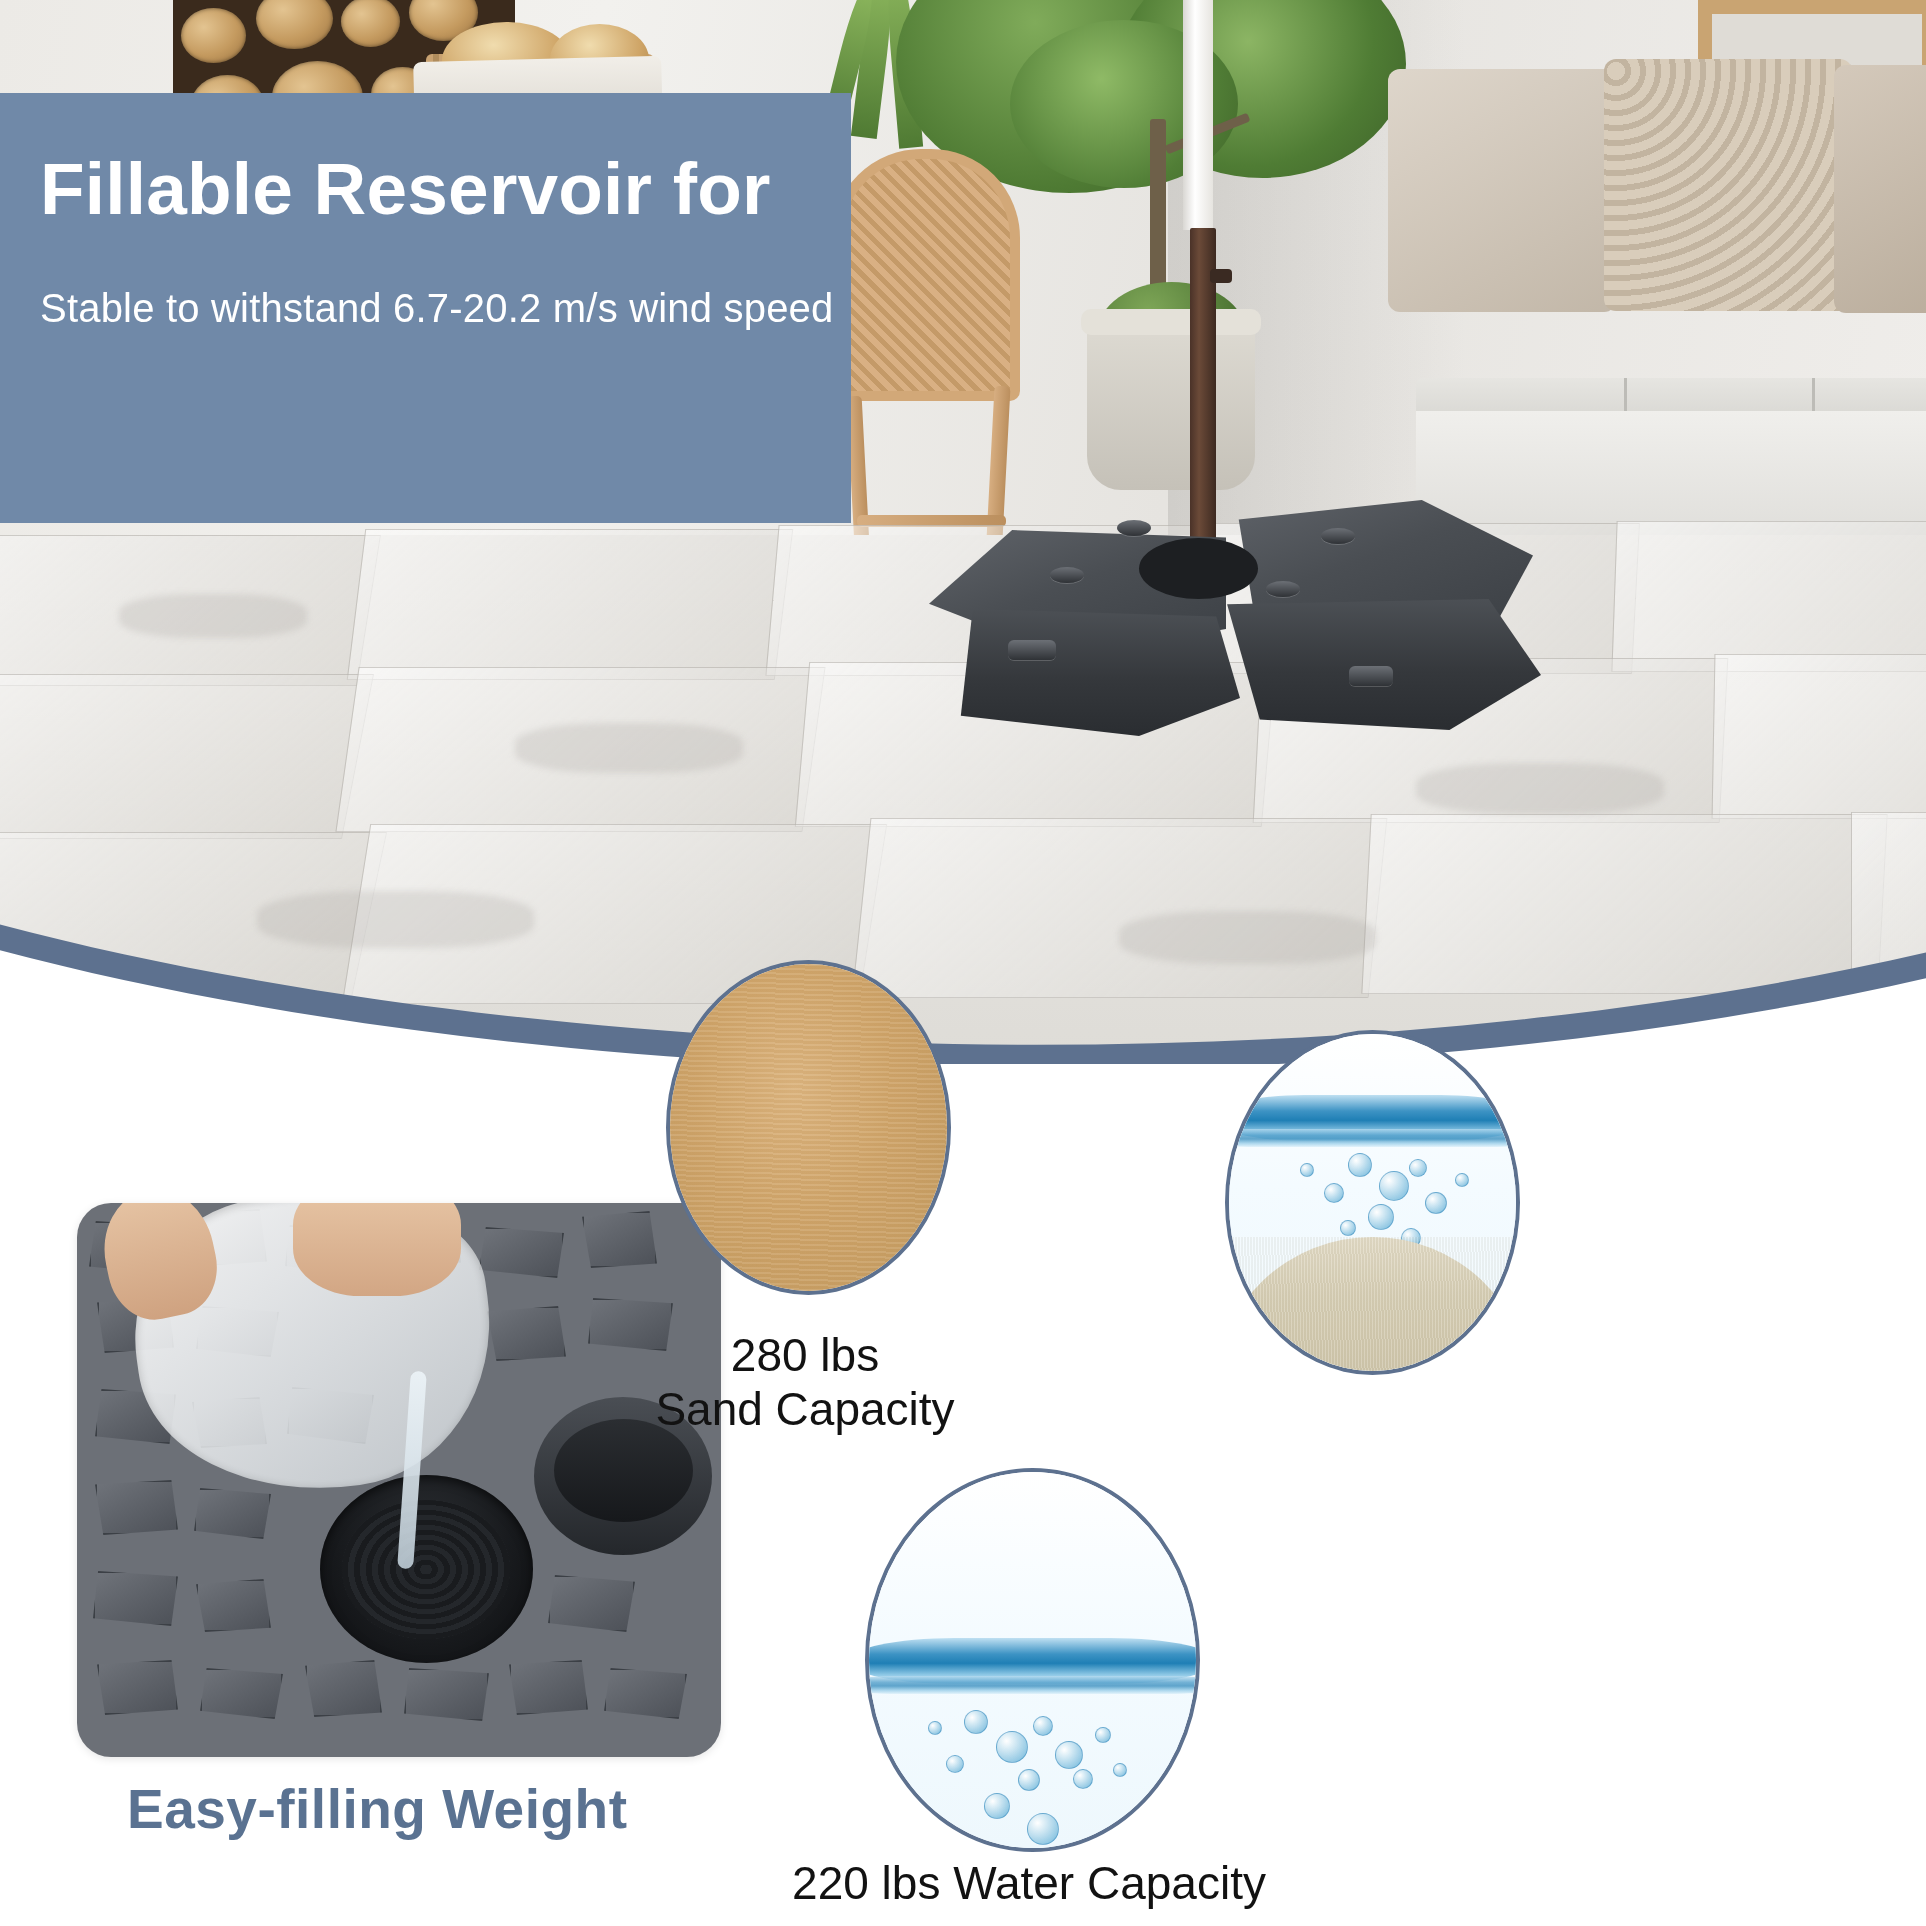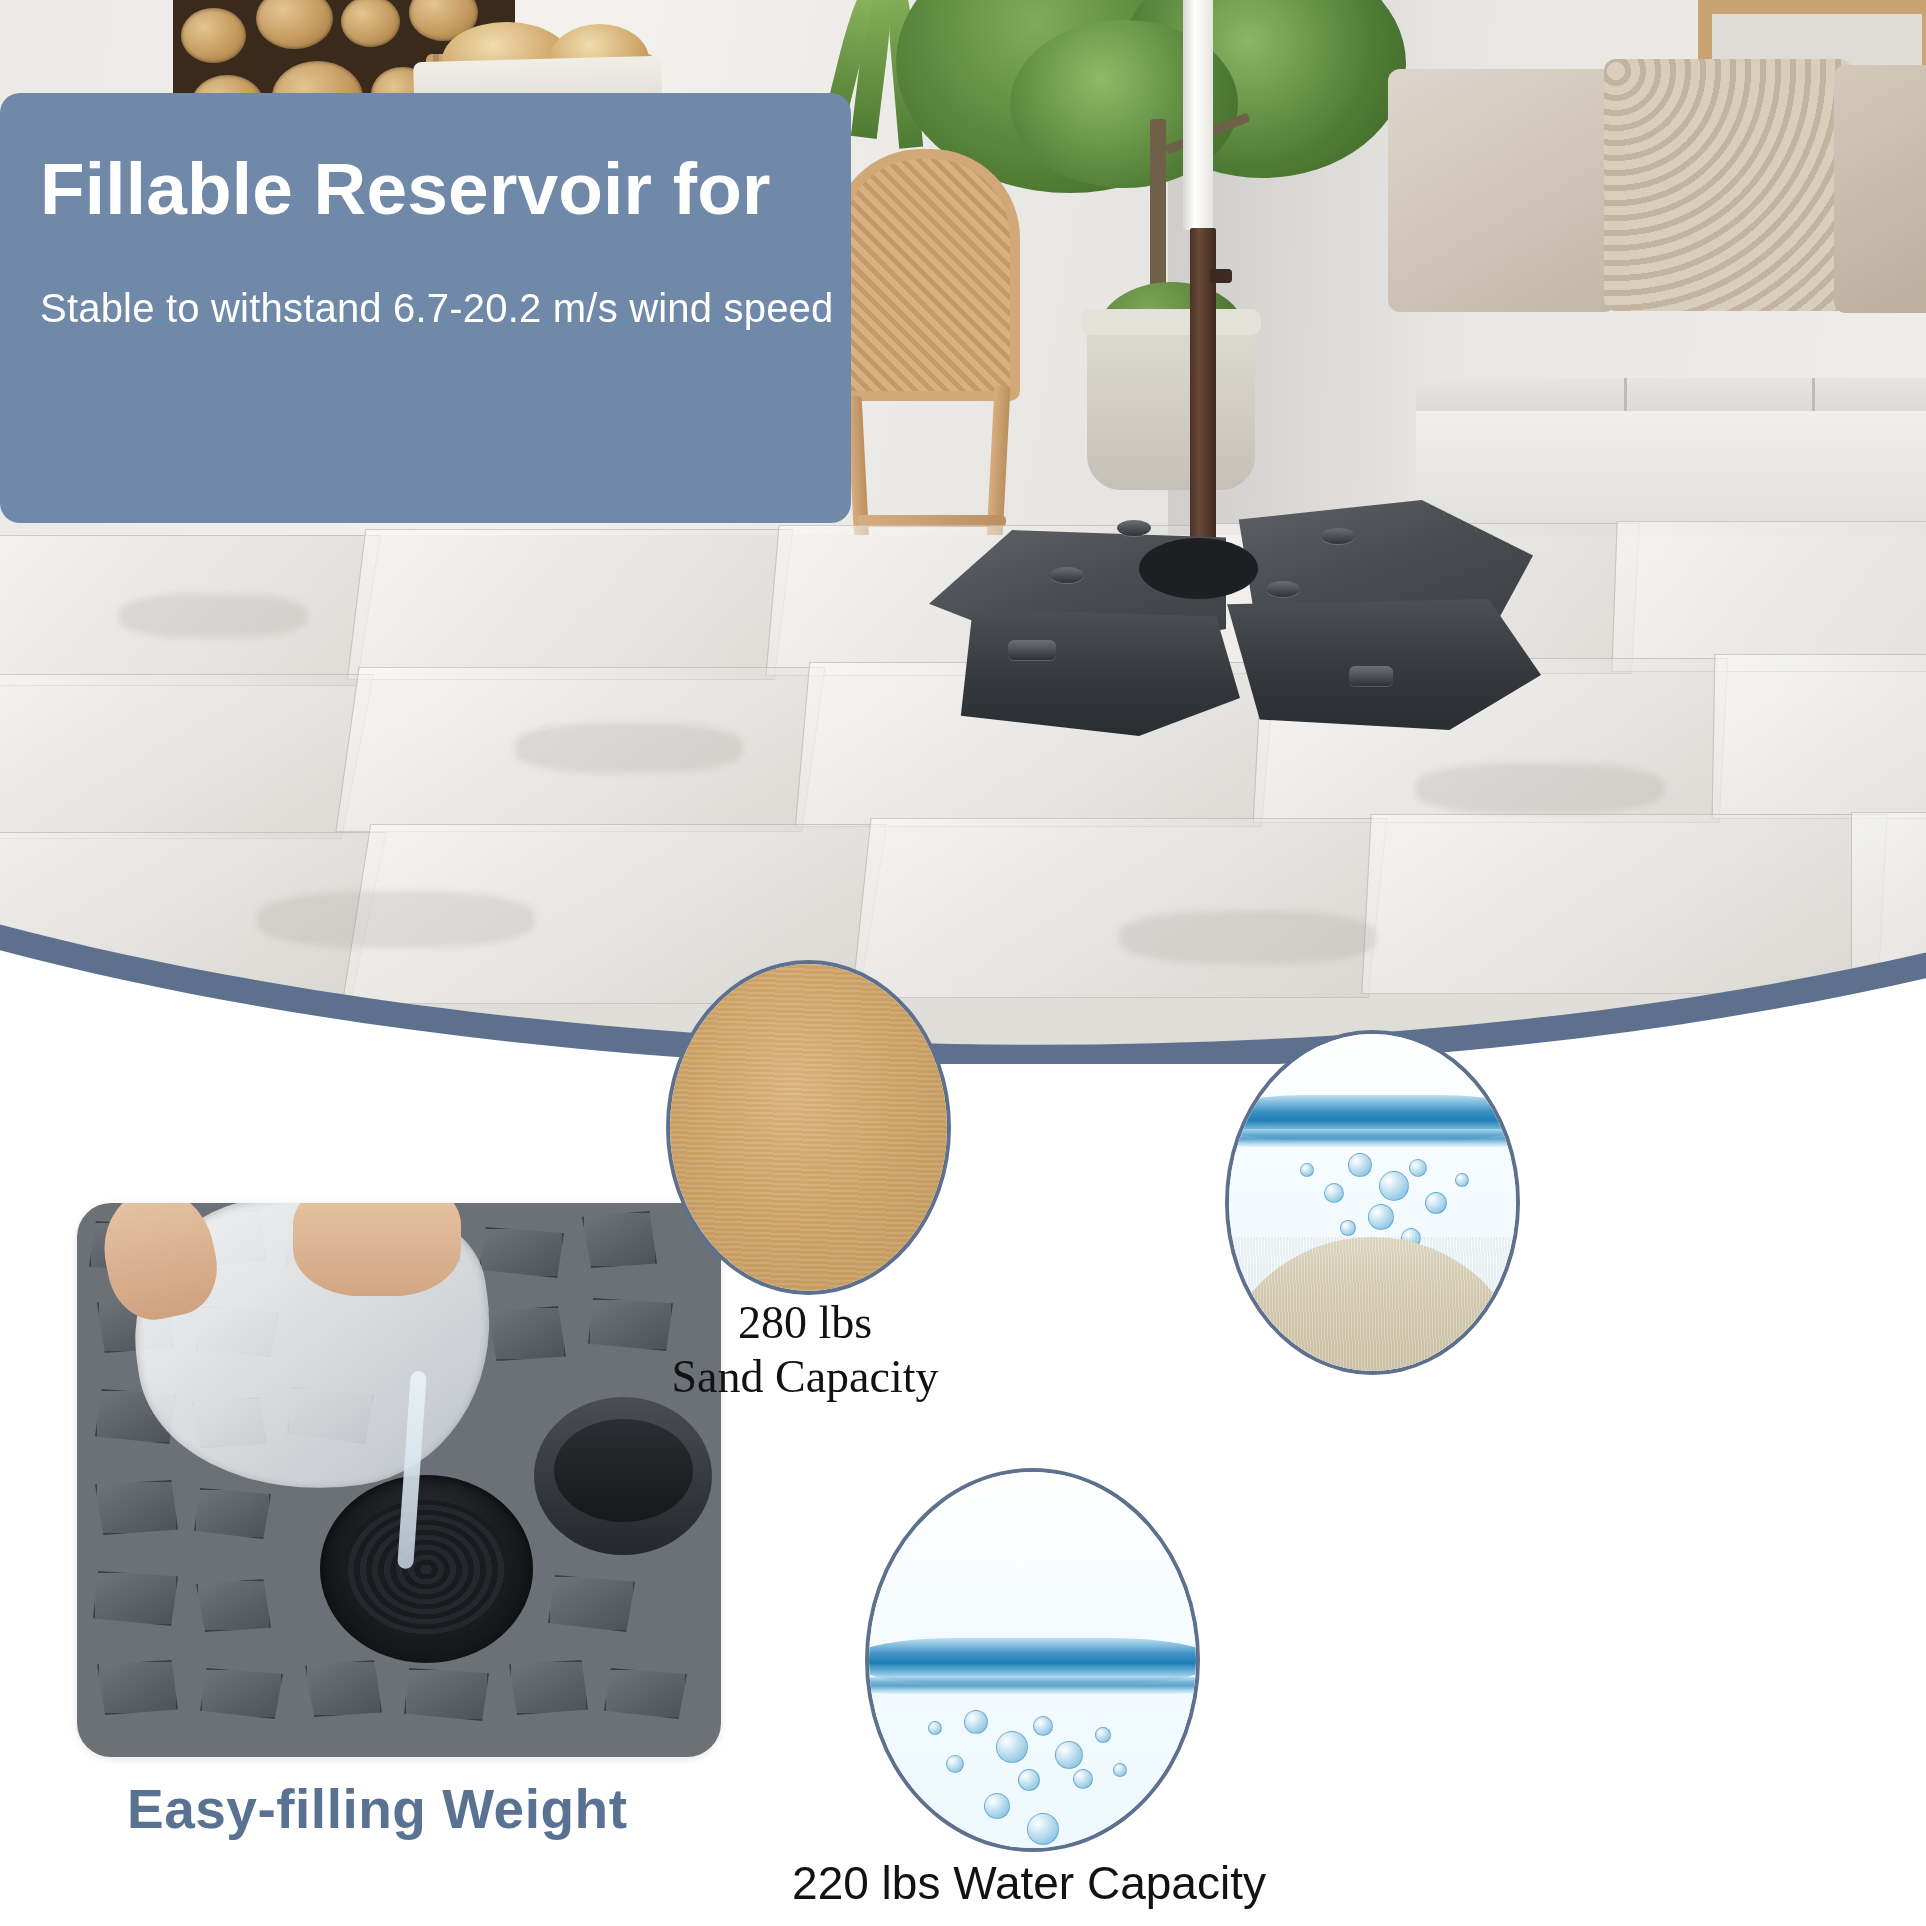--- a/index.html
+++ b/index.html
@@ -82,21 +82,21 @@
   
   .base-wrap{position:absolute;left:921px;top:490px;width:673px;height:248px;}
   .plate{position:absolute;background:linear-gradient(#4c5055,#35383c 55%,#2a2d31 100%);}
   .plate-top{background:linear-gradient(160deg,#60646a,#4a4e53 45%,#3b3f44 100%);}
   .cap{position:absolute;width:34px;height:16px;border-radius:50%;
         background:linear-gradient(#6c7076,#2f3236);box-shadow:0 1px 0 rgba(255,255,255,.18);}
   .hub{position:absolute;left:218px;top:48px;width:119px;height:61px;background:#1d1f22;
         border-radius:50%;}
 
   
-  .card{position:absolute;left:0;top:93px;width:851px;height:430px;background:#7089a8;border-radius:20px;}
+  .card{position:absolute;left:0;top:93px;width:851px;height:430px;background:#7089a8;}
   .card h1{margin:0;padding:57px 0 0 40px;color:#fff;font-size:73px;line-height:1.08;
         font-weight:700;font-stretch:condensed;letter-spacing:0.2px;
         font-family:"Liberation Sans Narrow","Liberation Sans",sans-serif;}
   .card .sub{margin:0;padding:57px 0 0 40px;color:#fff;font-size:40px;font-weight:400;
         font-family:"Liberation Sans Narrow","Liberation Sans",sans-serif;letter-spacing:0.2px;}
 
   
   .divider{position:absolute;left:0;top:851px;width:1927px;height:238px;}
 
   
@@ -326,21 +326,21 @@
       <div class="fingers"></div>
       <div class="stream"></div>
     </div>
 
     <div class="spout-label" style="left:127px;top:713px;">Easy-filling Weight</div>
 
     <div class="circ" style="left:666px;top:-104px;width:277px;height:327px;">
       <div class="sandfill"></div>
       <div class="sandgrain"></div>
     </div>
-    <div class="cap-label" style="left:617px;top:232px;width:376px;font-family:Liberation Serif, serif;">280 lbs
+    <div class="cap-label" style="left:617px;top:264px;width:376px;">280 lbs
 Sand Capacity</div>
 
     <div class="circ" style="left:865px;top:404px;width:327px;height:376px;">
       <div class="waterbg"></div>
       <div class="waveline" style="top:166px;"></div>
       <div class="waveline thin" style="top:204px;"></div>
       <div class="bub" style="left:95px;top:238px;width:22px;height:22px;"></div>
       <div class="bub" style="left:127px;top:259px;width:30px;height:30px;"></div>
       <div class="bub" style="left:164px;top:244px;width:18px;height:18px;"></div>
       <div class="bub" style="left:186px;top:269px;width:26px;height:26px;"></div>

